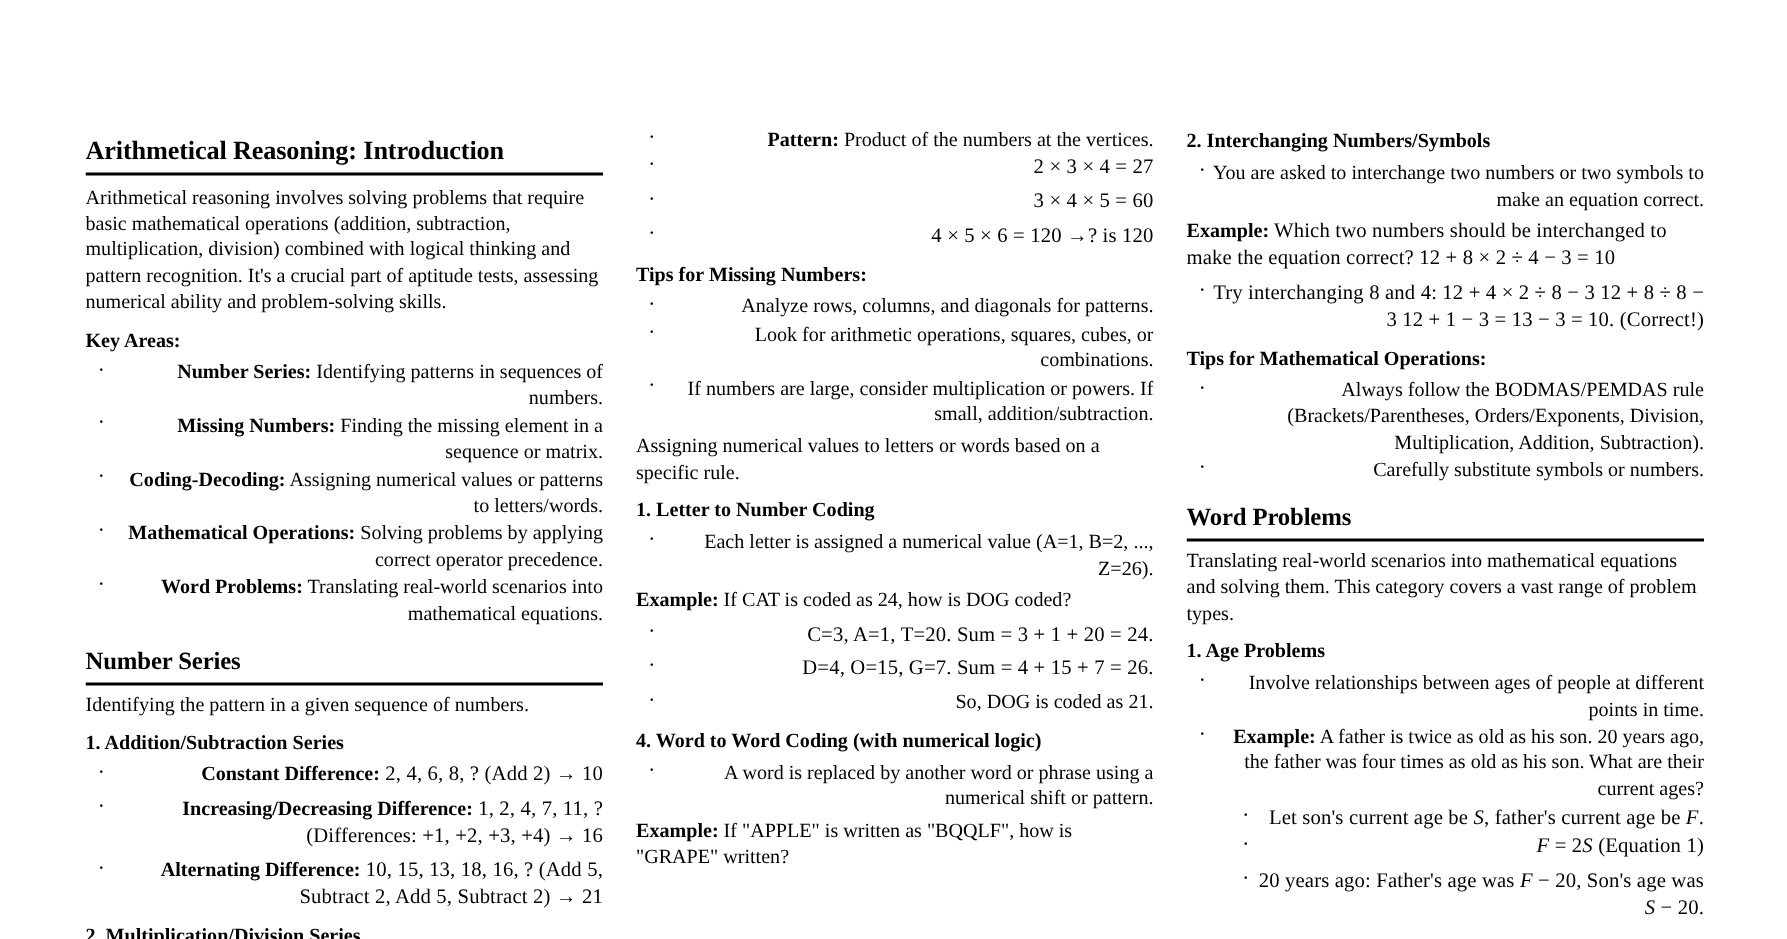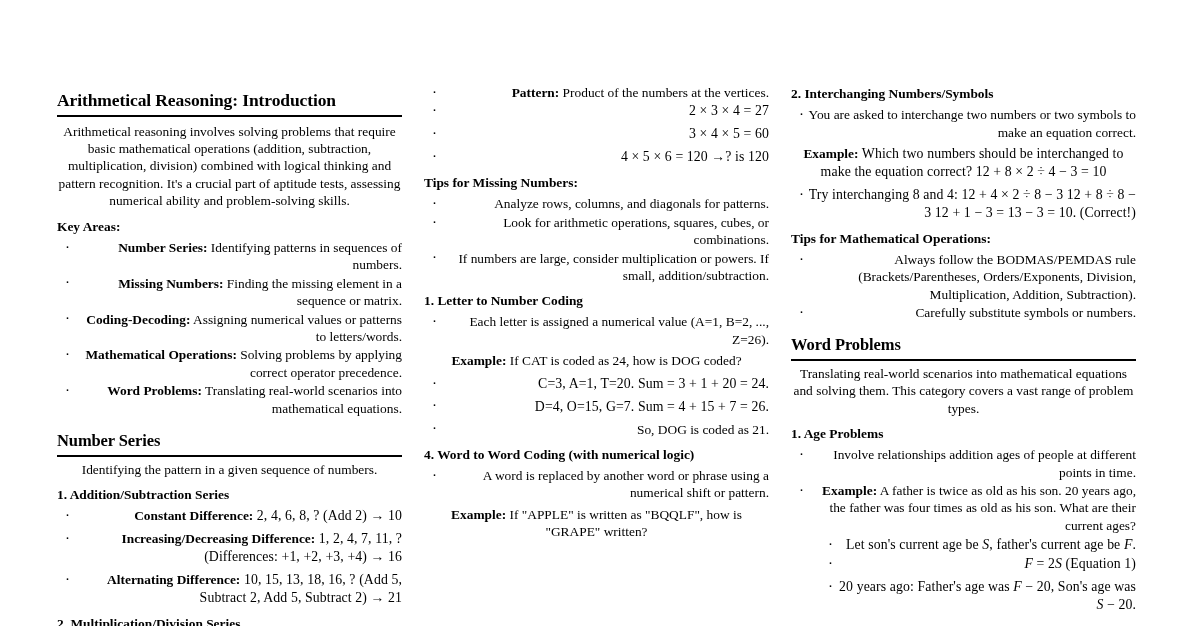--- a/index.html
+++ b/index.html
@@ -59,21 +59,21 @@
   h3.doc-h3 {
     font-size: 13.4px;
     font-weight: bold;
     margin: 9px 0 3px 0;
     line-height: 1.2;
   }
   p.doc-p {
     font-size: 13.4px;
     line-height: 1.30;
     margin: 6px 0 6px 0;
-    text-align: center;
+    text-align: left;
   }
   p.doc-p.tight { margin: 4px 0 5px 0; }
 
   ul.doc-ul {
     list-style: none;
     margin: 4px 0 4px 0;
     padding: 0 0 0 8px;
     text-align: right;
   }
   ul.doc-ul.nested {
@@ -150,20 +150,21 @@
 
       <h3 class="doc-h3">Tips for Missing Numbers:</h3>
 
       <ul class="doc-ul">
         <li>Analyze rows, columns, and diagonals for patterns.</li>
         <li>Look for arithmetic operations, squares, cubes, or combinations.</li>
         <li>If numbers are large, consider multiplication or powers. If small, addition/subtraction.</li>
       </ul>
 
 
+      <p class="doc-p tight">Assigning numerical values to letters or words based on a specific rule.</p>
 
       <h3 class="doc-h3">1. Letter to Number Coding</h3>
 
       <ul class="doc-ul">
         <li>Each letter is assigned a numerical value (A=1, B=2, ..., Z=26).</li>
       </ul>
 
       <p class="doc-p tight"><span class="b">Example:</span><span> If CAT is coded as 24, how is DOG coded?</span></p>
 
       <ul class="doc-ul">
@@ -203,21 +204,21 @@
         <li>Carefully substitute symbols or numbers.</li>
       </ul>
 
       <h2 class="doc-h2">Word Problems</h2>
 
       <p class="doc-p tight">Translating real-world scenarios into mathematical equations and solving them. This category covers a vast range of problem types.</p>
 
       <h3 class="doc-h3">1. Age Problems</h3>
 
       <ul class="doc-ul">
-        <li>Involve relationships addition ages of people at different points in time.</li>
+        <li>Involve relationships between ages of people at different points in time.</li>
         <li><span class="b">Example:</span><span> A father is twice as old as his son. 20 years ago, the father was four times as old as his son. What are their current ages?</span>
           <ul class="doc-ul nested">
             <li><span class="mathline">Let son's current age be <span class="mv">S</span>, father's current age be <span class="mv">F</span>.</span></li>
             <li class="spaced"><span class="mathline"><span class="mv">F</span> = 2<span class="mv">S</span> (Equation 1)</span></li>
             <li class="spaced"><span class="mathline">20 years ago: Father's age was <span class="mv">F</span> − 20, Son's age was <span class="mv">S</span> − 20.</span></li>
 
           </ul>
         </li>
       </ul>
 

